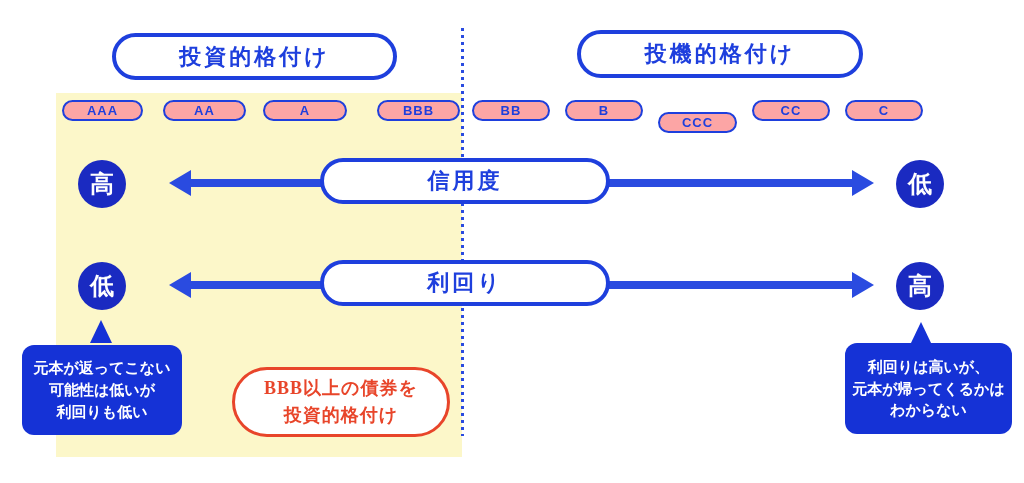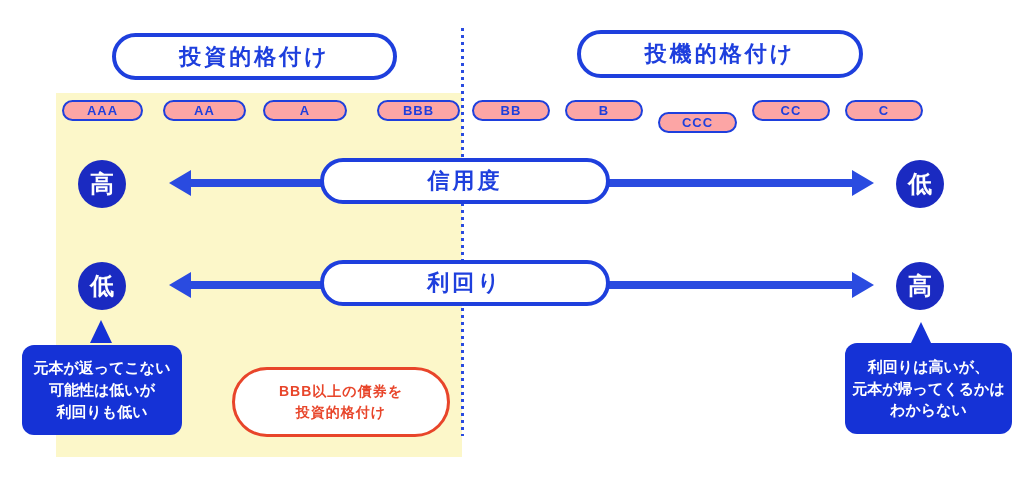--- a/index.html
+++ b/index.html
@@ -47,21 +47,21 @@
   .bubble{position:absolute;background:var(--bubble-blue);border-radius:12px;color:#fff;
     display:flex;flex-direction:column;align-items:center;justify-content:center;
     font-size:15px;line-height:1.45;text-align:center;z-index:5;}
   .bubble-left{left:22px;top:345px;width:160px;height:90px;}
   .bubble-right{left:838px;top:343px;width:167px;height:91px;margin-left:7px;}
   .pointer{position:absolute;width:0;height:0;border-left:11px solid transparent;border-right:11px solid transparent;
     border-bottom:23px solid var(--bubble-blue);z-index:5;}
   .ptr-left{left:90px;top:320px;} .ptr-right{left:910px;top:322px;}
   .red-pill{position:absolute;left:232px;top:367px;width:218px;height:70px;border:3px solid var(--red);
     border-radius:36px;background:#fff;display:flex;flex-direction:column;align-items:center;justify-content:center;
-    color:var(--red);font-size:14px;line-height:1.5;letter-spacing:1px;box-sizing:border-box;z-index:5;}
+    color:var(--red);font-size:18px;line-height:1.5;letter-spacing:1px;box-sizing:border-box;z-index:5;font-family:Liberation Serif, serif;}
   .line{display:block;}
 </style>
 </head>
 <body>
 
 <div class="canvas">
 
   <div class="yellow-zone"></div>
   <div class="divider"></div>
 

